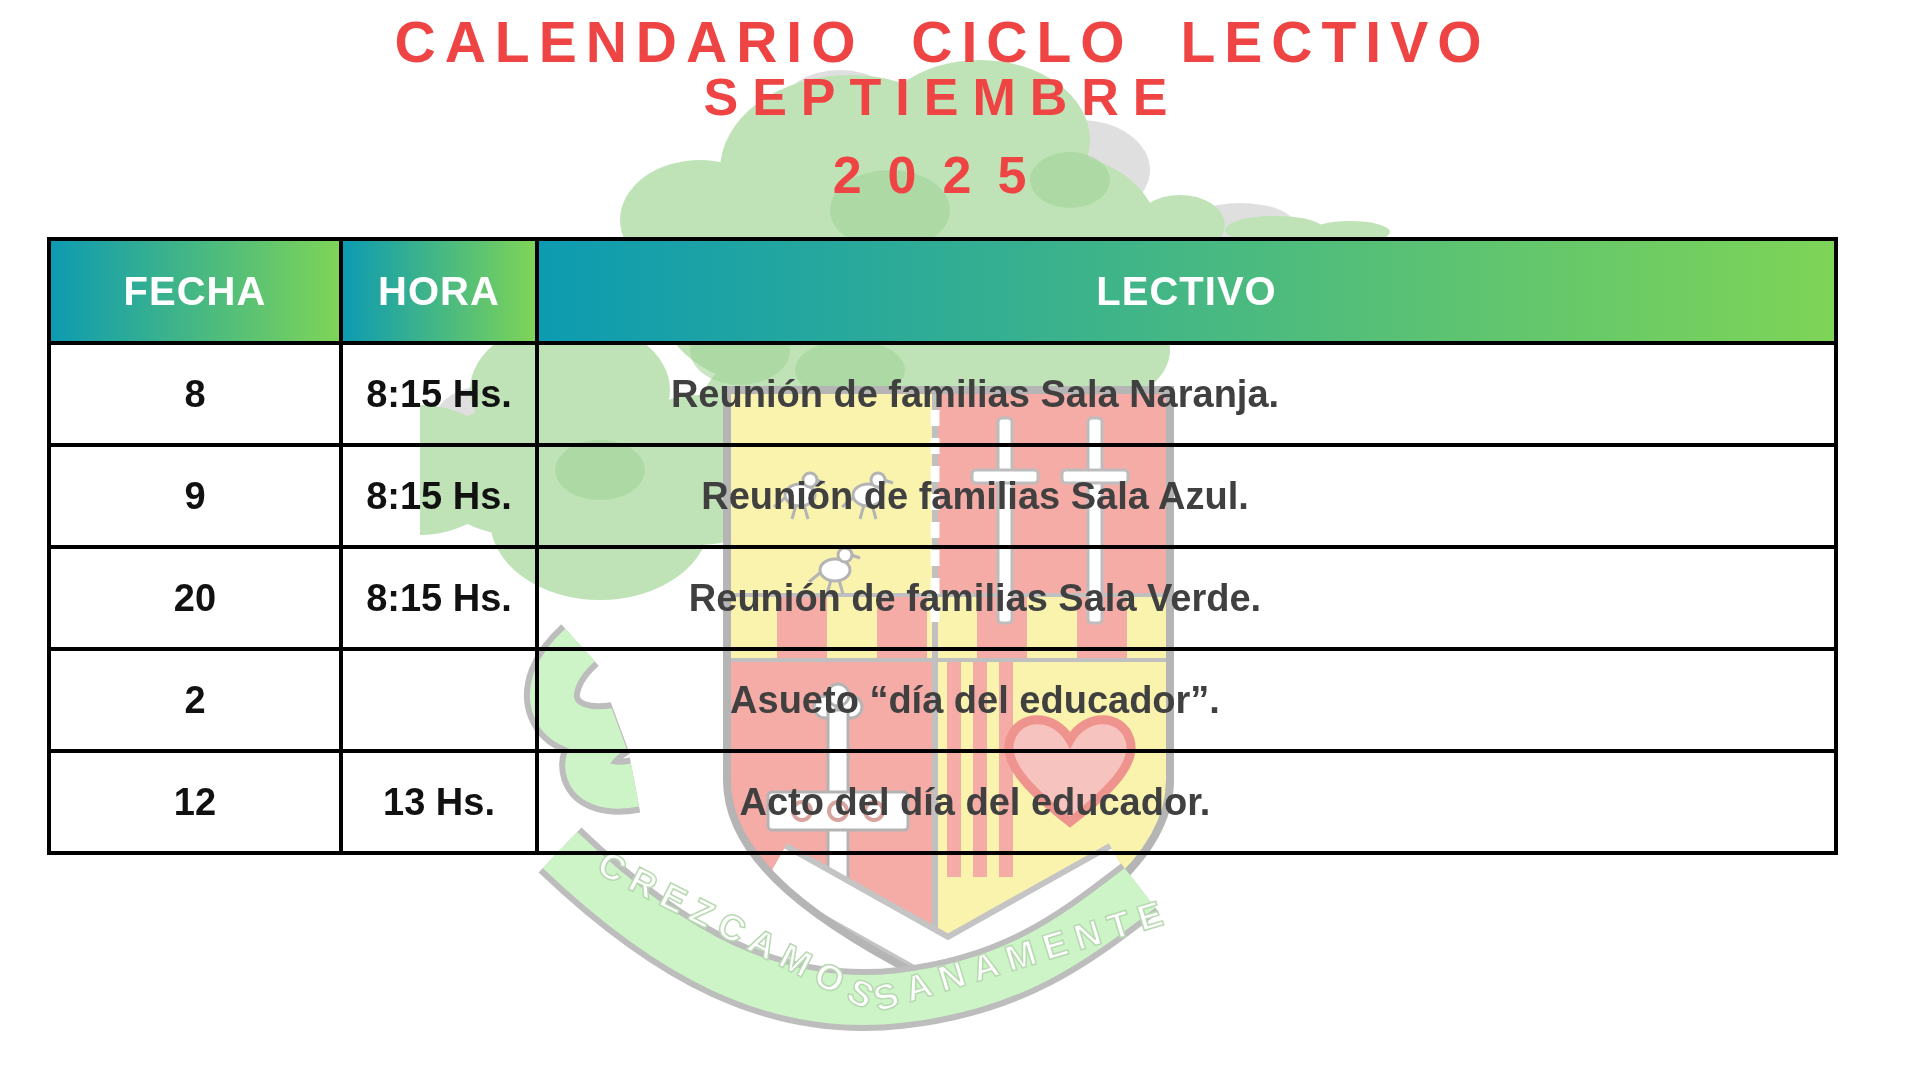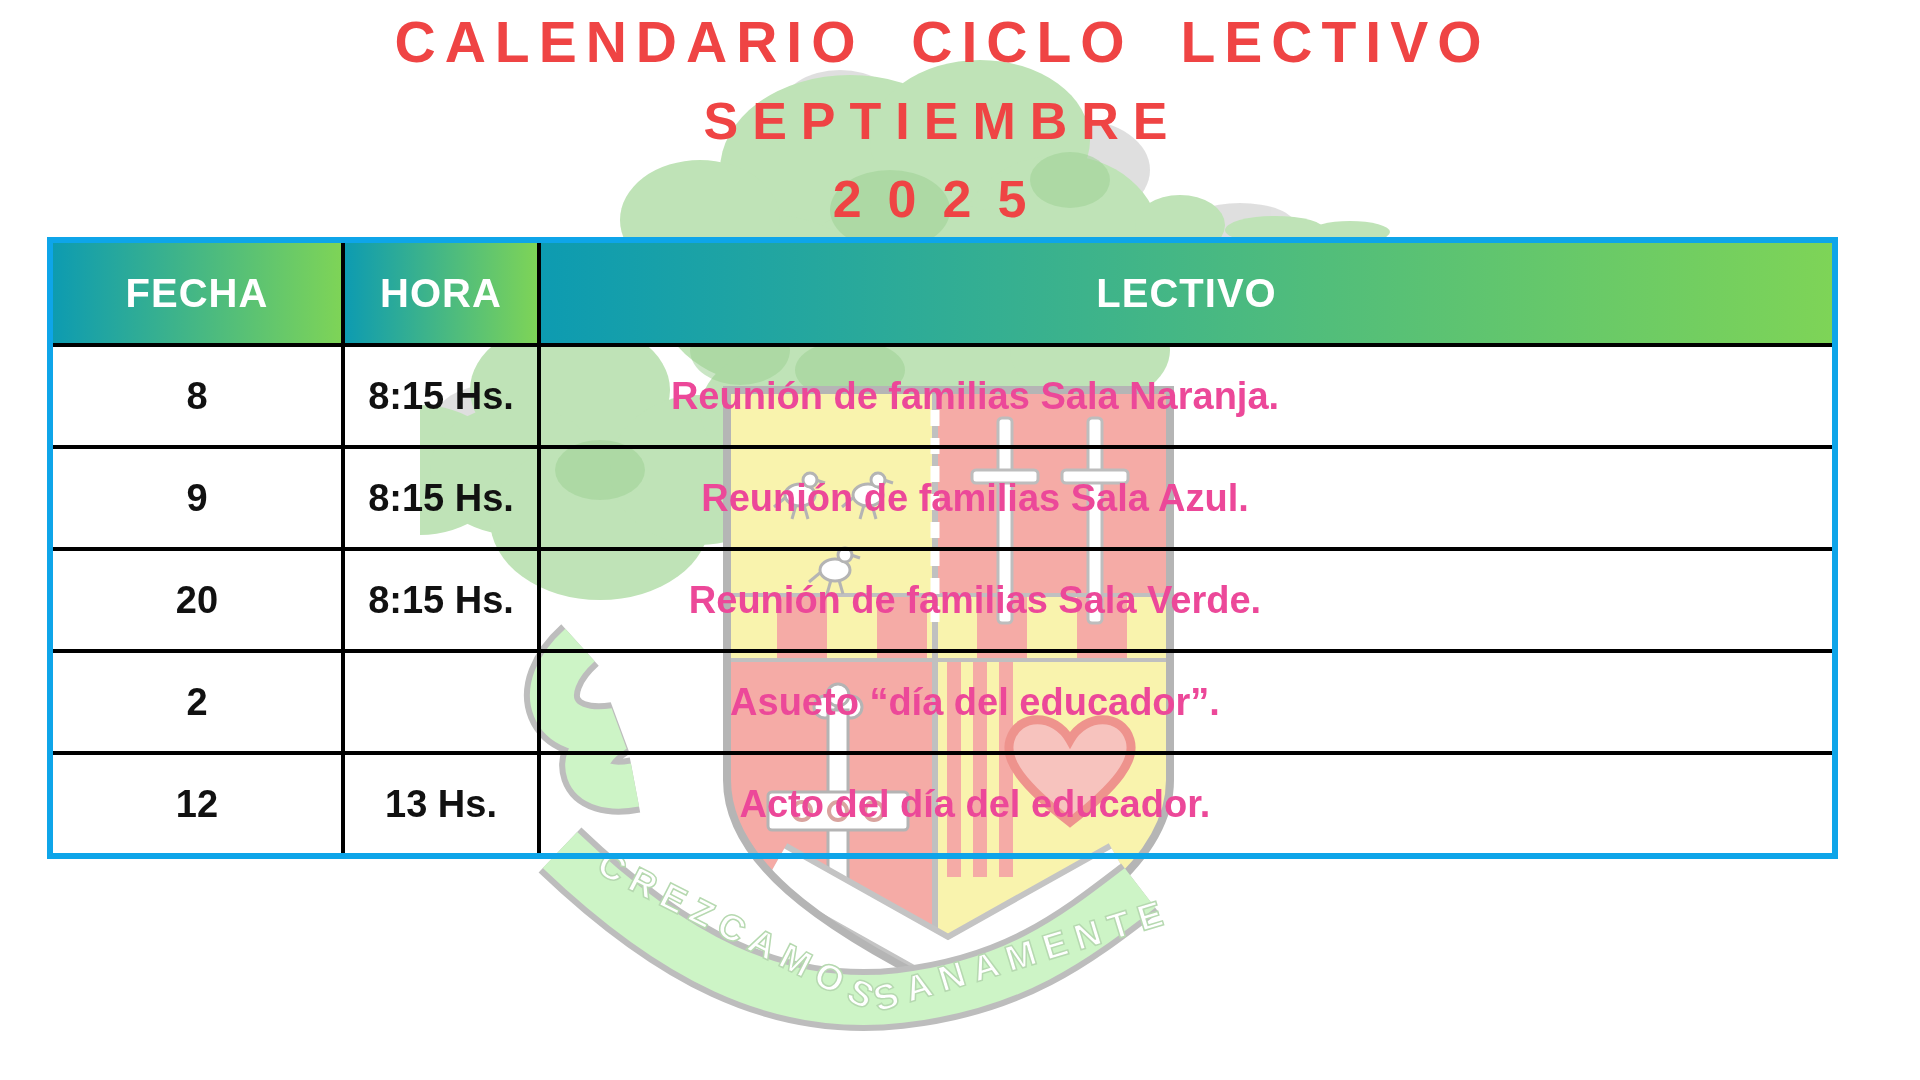--- a/index.html
+++ b/index.html
@@ -5,41 +5,41 @@
   html,body{margin:0;padding:0;}
   body{
     width:1920px;height:1080px;position:relative;overflow:hidden;
     background:#ffffff;font-family:"Liberation Sans",sans-serif;
   }
   
   .watermark{position:absolute;left:420px;top:50px;width:1000px;height:990px;z-index:0;}
   
   .title-block{position:absolute;left:47px;top:14px;width:1791px;text-align:center;z-index:2;color:#ef4444;}
   .title-line1{font-size:57px;font-weight:bold;letter-spacing:9px;word-spacing:22px;line-height:1.0;}
-  .title-line2{font-size:52px;font-weight:bold;letter-spacing:14px;line-height:1.0;margin-top:24px;}
+  .title-line2{font-size:52px;font-weight:bold;letter-spacing:14px;line-height:1.0;margin-top:0;}
   .title-line3{font-size:52px;font-weight:bold;letter-spacing:26px;line-height:1.0;margin-top:26px;}
   
   .cal-table{
     position:absolute;left:47px;top:237px;width:1791px;z-index:1;
     border-collapse:collapse;table-layout:fixed;
   }
   .cal-table th,.cal-table td{border:4px solid #000;}
-  .cal-table{border:6px solid #0ea5e9;}
+  .cal-table{border:2px solid #0ea5e9;}
   .cal-table th{
     height:98px;color:#ffffff;font-size:40px;font-weight:bold;letter-spacing:1px;
     text-align:center;vertical-align:middle;
     background:linear-gradient(90deg,#0d9bb1,#7ed457);
   }
   .col-fecha{width:286px;}
   .col-hora{width:190px;}
   .cal-table td{
     height:96px;background:transparent;text-align:center;vertical-align:middle;
     font-size:38px;font-weight:bold;color:#111111;white-space:nowrap;
   }
-  .cal-table td.motivo-cell{color:#ec4899;padding-right:424px;}
+  .cal-table td.motivo-cell{color:#404040;padding-right:424px;}
 </style>
 </head>
 <body>
 
 <svg class="watermark" viewBox="0 0 1000 990" aria-hidden="true">
   <defs>
     <clipPath id="shieldClip">
       <path d="M307,340 H750 V730 C750,810 660,875 528,940 C396,875 307,810 307,730 Z"></path>
     </clipPath>
   </defs>

